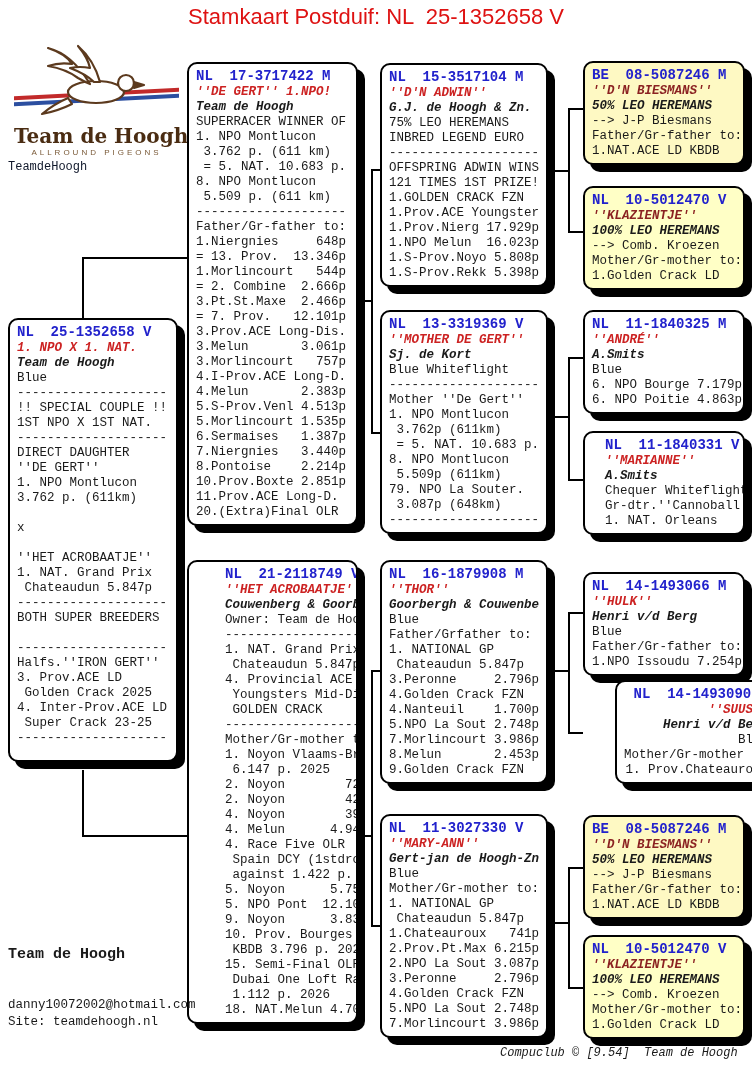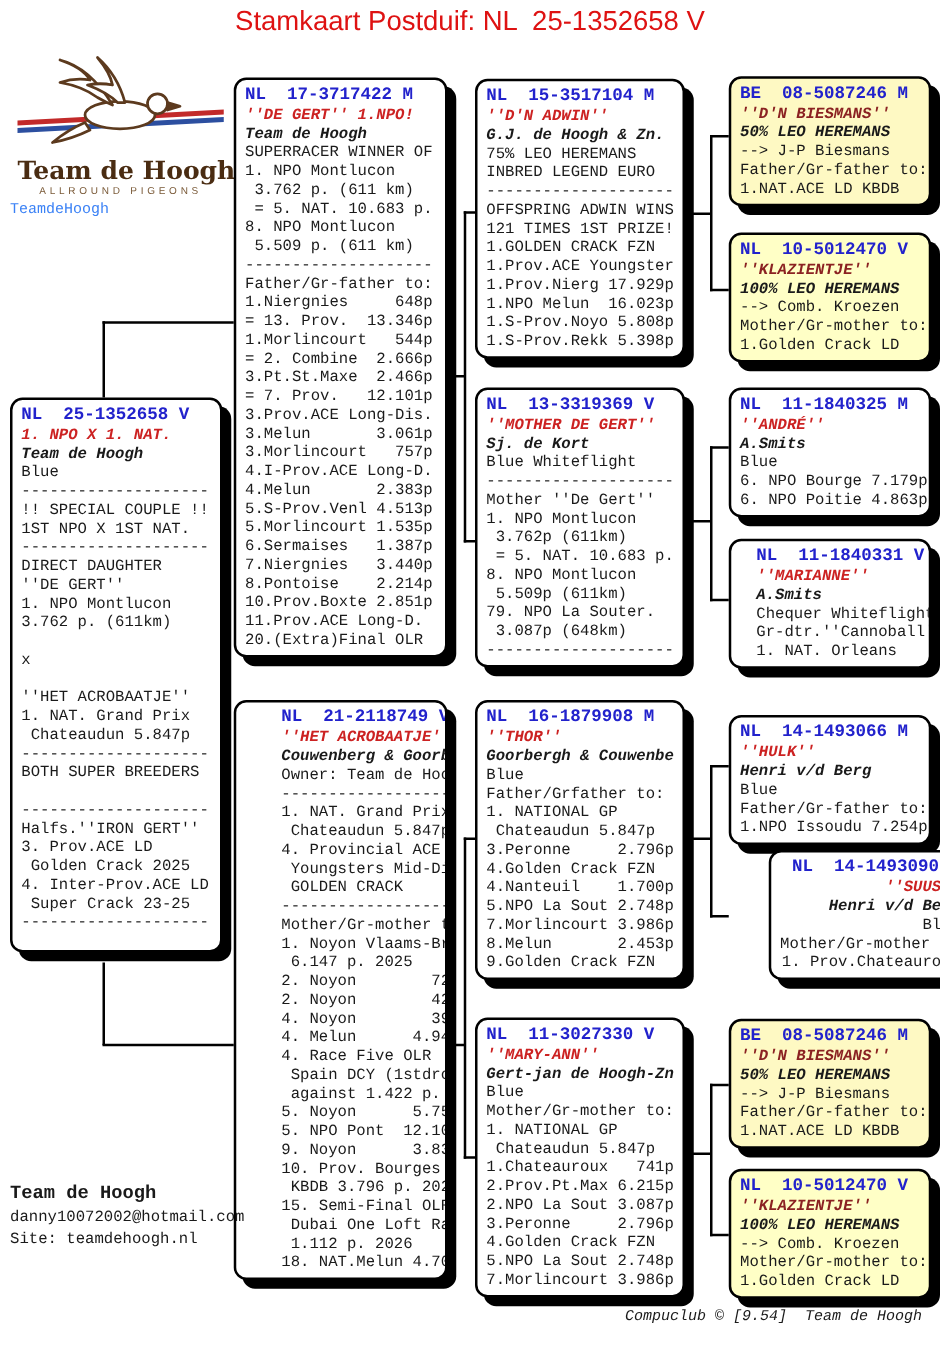--- a/index.html
+++ b/index.html
@@ -37,26 +37,26 @@
   .logo-name{
     position:absolute;left:0;top:88px;width:165px;text-align:center;
     font-family:"DejaVu Serif","Liberation Serif",serif;font-weight:bold;
     font-size:20px;color:#4a2c12;letter-spacing:0px;white-space:pre;
   }
   .logo-tag{
     position:absolute;left:0;top:112px;width:165px;text-align:center;
     font-family:"Liberation Sans",sans-serif;font-size:8px;letter-spacing:3px;
     color:#7a5a38;white-space:pre;
   }
-  .watermark{position:absolute;left:8px;top:160px;font-size:12px;color:#3b82f6;}
+  .watermark{position:absolute;left:8px;top:160px;font-size:12px;color:#0f172a;}
   
   .contact{position:absolute;left:8px;top:944px;font-size:12.5px;line-height:17px;}
   .contact .cname{font-weight:bold;font-size:15px;line-height:22px;white-space:pre;}
   .contact .clines{white-space:pre;}
-  .contact .cemail{margin-top:0;white-space:pre;}
+  .contact .cemail{margin-top:31px;white-space:pre;}
   .contact .csite{white-space:pre;}
   .footer{
     position:absolute;left:500px;top:1046px;width:248px;font-size:12px;
     font-style:italic;white-space:pre;text-align:left;
   }
 </style>
 </head>
 <body>
 
 <div class="title">Stamkaart Postduif: NL  25-1352658 V</div>

